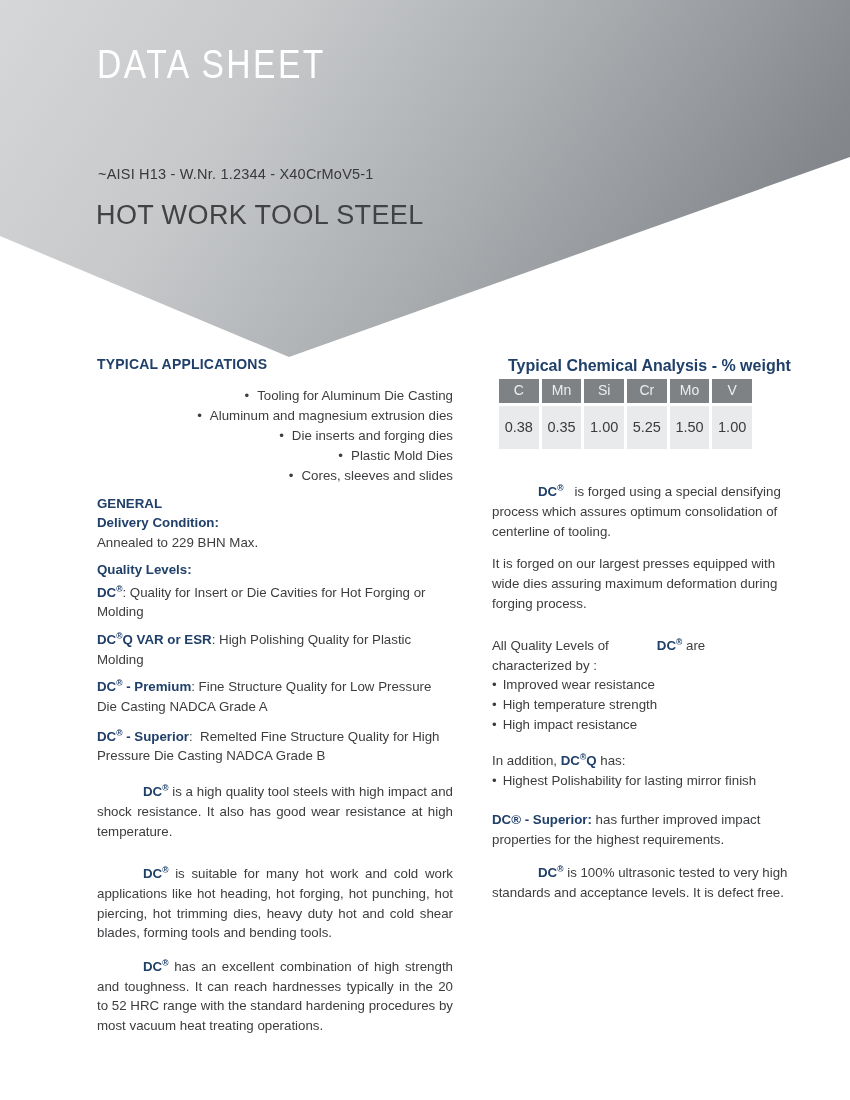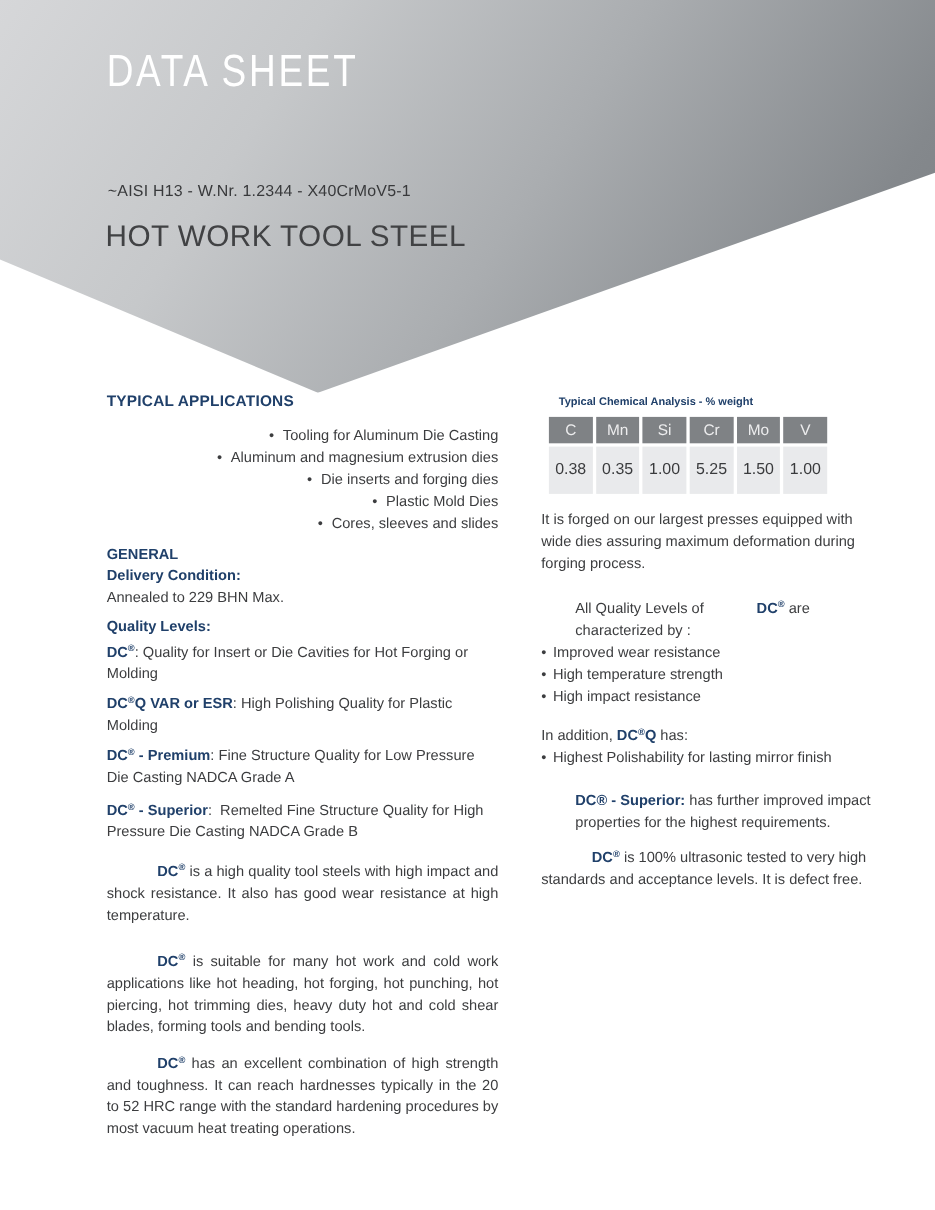--- a/index.html
+++ b/index.html
@@ -64,40 +64,40 @@
   .gen-block{margin:8px 0 7px;}
   .qhead{color:var(--navy);font-weight:bold;}
   .qlevel{margin:0 0 5px;}
   .q3{margin-bottom:7px;}
   .q4{margin-bottom:0;}
   .jp{text-align:justify;text-indent:46px;margin:0;}
   .mt13{margin-top:13px;}
   .mt20{margin-top:20px;}
   .mt11{margin-top:11px;}
   
-  .chem-title{color:var(--navy);font-weight:bold;font-size:10px;line-height:15px;margin:0 0 6px;padding-left:16px;white-space:nowrap;}
+  .chem-title{color:var(--navy);font-weight:bold;font-size:16px;line-height:15px;margin:0 0 6px;padding-left:16px;white-space:nowrap;}
   .chem-table{
     width:253px;margin-left:7px;
     display:grid;grid-template-columns:repeat(6,1fr);grid-template-rows:24px 43px;gap:3px;
   }
   .chem-th{
     background:var(--table-header-bg);color:var(--table-header-text);
     display:flex;align-items:center;justify-content:center;
     font-size:14px;
   }
   .chem-td{
     background:var(--table-row-bg);color:#3a3b3d;
     display:flex;align-items:center;justify-content:center;
     font-size:14.5px;
   }
   .rp{margin:0;}
   .ind{text-indent:46px;}
   .rmt30{margin-top:30px;}
   .rmt13{margin-top:13px;}
-  .rmt19{margin-top:19px;margin-left:31px;}
+  .rmt19{margin-top:19px;}
   .rmt10{margin-top:10px;}
   .rmt14{margin-top:14px;}
   ul.rlist li{line-height:20px;}
   ul.rlist li::before{content:"\2022";margin-right:6px;}
 </style>
 </head>
 <body>
 
 <div class="banner">
   <div class="banner-main"></div>
@@ -145,20 +145,21 @@
     <div class="chem-th">Mo</div>
     <div class="chem-th">V</div>
     <div class="chem-td">0.38</div>
     <div class="chem-td">0.35</div>
     <div class="chem-td">1.00</div>
     <div class="chem-td">5.25</div>
     <div class="chem-td">1.50</div>
     <div class="chem-td">1.00</div>
   </div>
 
+  <p class="rp ind rmt30"><span class="dc">DC</span><span class="dc sup">®</span><span>&nbsp;&nbsp; is forged using a special densifying process which assures optimum consolidation of centerline of tooling.</span></p>
   <p class="rp rmt13"><span>It is forged on our largest presses equipped with wide dies assuring maximum deformation during forging process.</span></p>
   <p class="rp rmt19"><span>All Quality Levels of</span><span>&nbsp;&nbsp;&nbsp;&nbsp;&nbsp;&nbsp;&nbsp;&nbsp;&nbsp;&nbsp;&nbsp;&nbsp; </span><span class="dc">DC</span><span class="dc sup">®</span><span> are</span><br><span>characterized by :</span></p>
   <ul class="rlist">
       <li>Improved wear resistance</li>
       <li>High temperature strength</li>
       <li>High impact resistance</li>
     </ul>
   <p class="rp rmt13"><span>In addition, </span><span class="dc">DC</span><span class="dc sup">®</span><span class="dc">Q</span><span> has:</span></p>
   <ul class="rlist">
       <li>Highest Polishability for lasting mirror finish</li>

